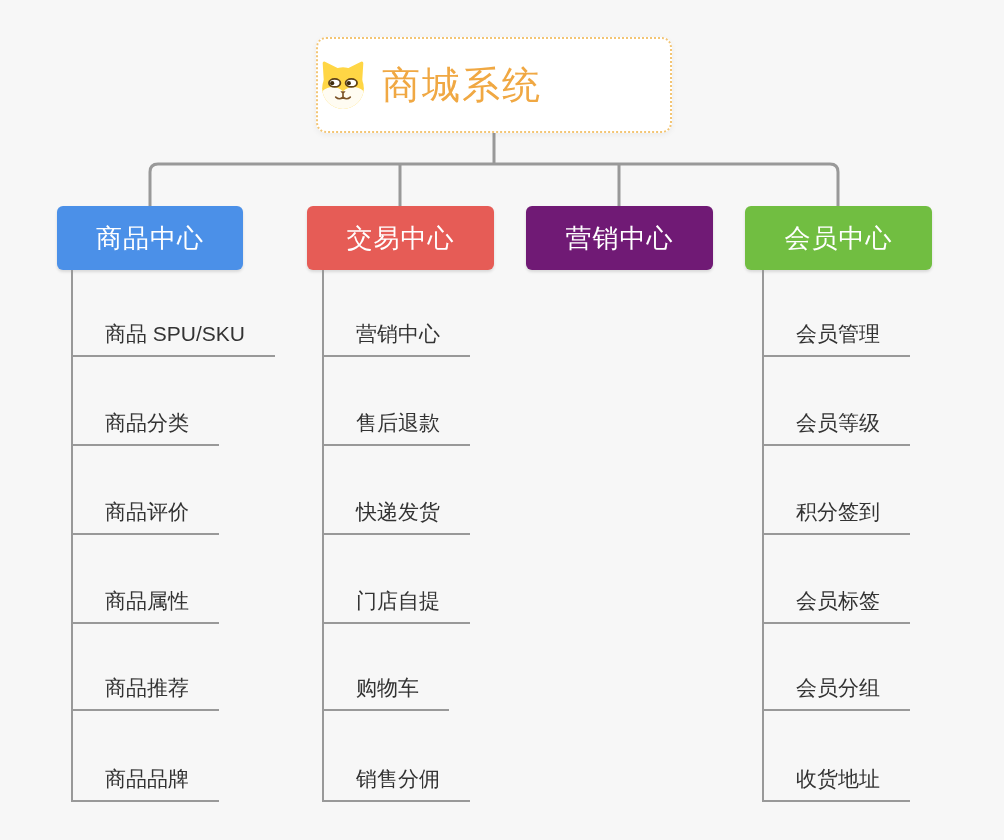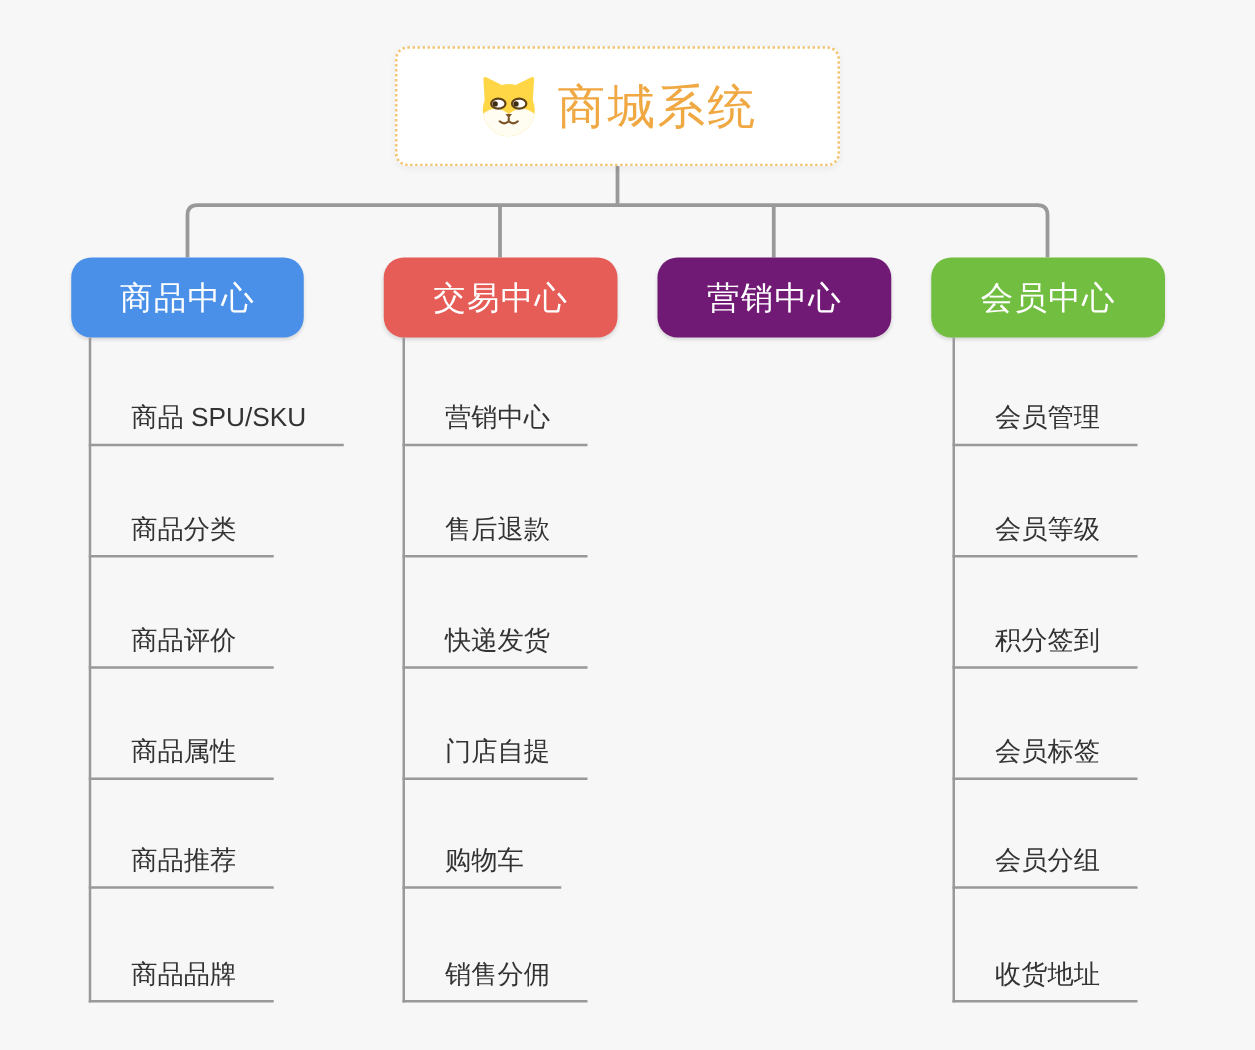--- a/index.html
+++ b/index.html
@@ -18,36 +18,36 @@
     pointer-events:none;
   }
   
   .root-node{
     position:absolute;left:316px;top:37px;
     width:356px;height:96px;
     box-sizing:border-box;
     background:#ffffff;
     border:2px dotted #f3c574;
     border-radius:10px;
-    display:flex;align-items:center;justify-content:center;
+    display:flex;align-items:center;
     gap:14px;
     box-shadow:0 2px 6px rgba(0,0,0,0.05);
     cursor:pointer;
   }
   .root-title{
     font-size:38px;
     letter-spacing:2px;
     color:#f0a843;
   }
   .dog{width:50px;height:50px;display:block;}
   
   .branch{
     position:absolute;top:206px;height:64px;
     box-sizing:border-box;
-    border-radius:16px;
+    border-radius:6px;
     display:flex;align-items:center;justify-content:center;
     color:#ffffff;font-size:26px;letter-spacing:1px;
     box-shadow:0 2px 3px rgba(0,0,0,0.12);
     cursor:pointer;
   }
   .b0{left:57px;width:186px;}
   .b1{left:307px;width:187px;}
   .b2{left:526px;width:187px;}
   .b3{left:745px;width:187px;}
   

